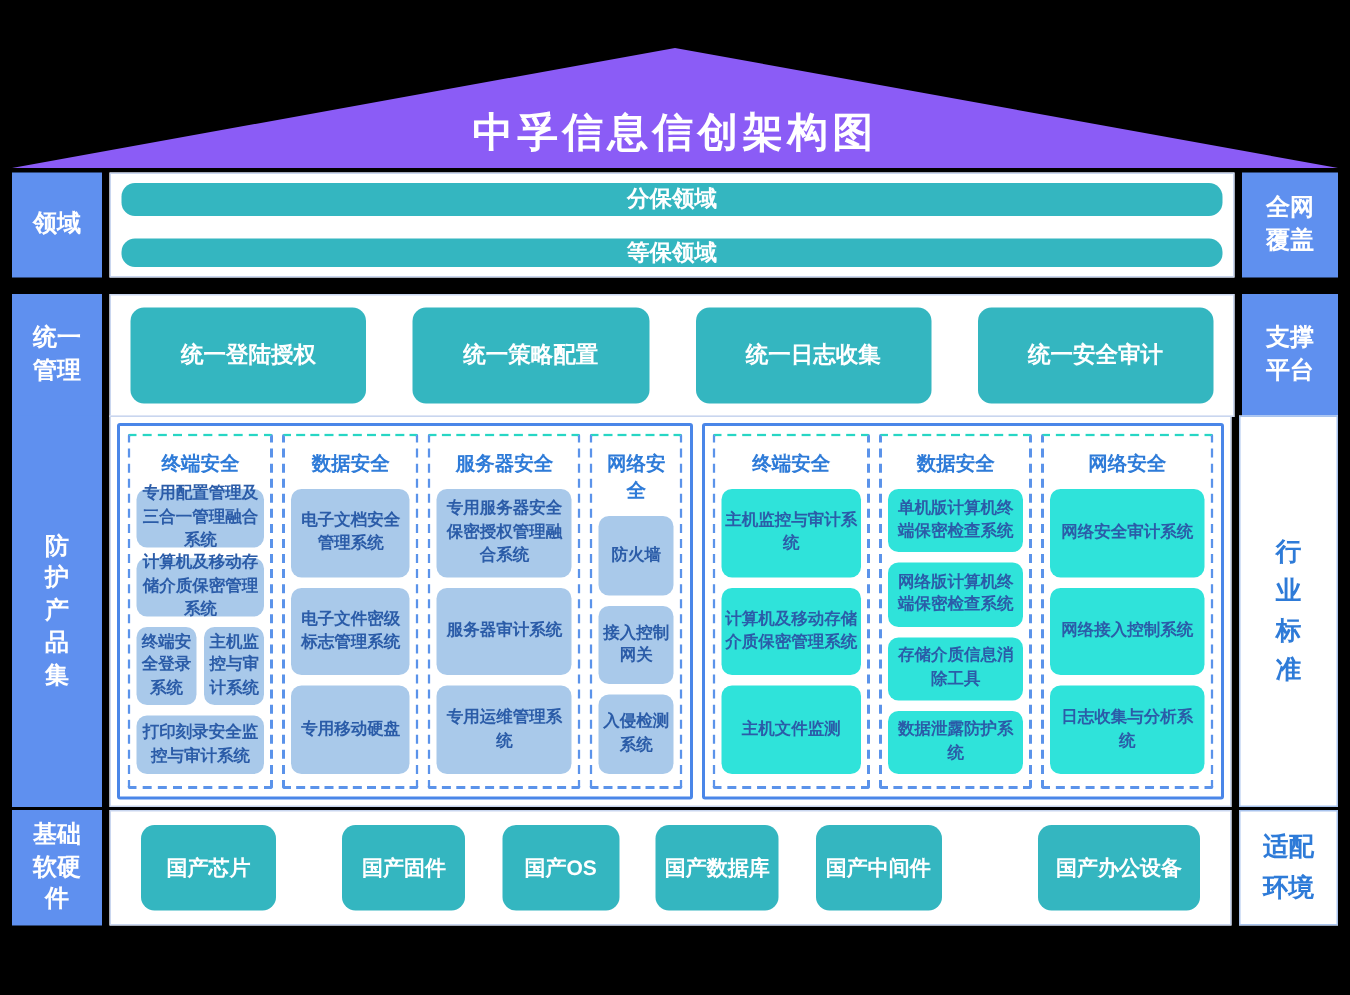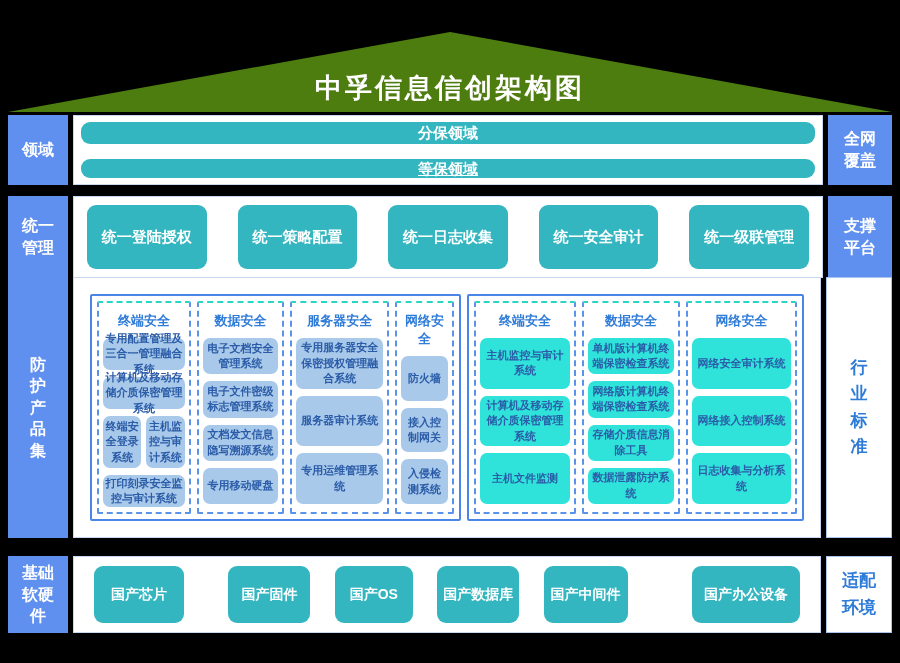--- a/index.html
+++ b/index.html
@@ -1,56 +1,56 @@
 <!DOCTYPE html>
 <html><head>
 <meta charset="utf-8">
 <style>
   html,body{margin:0;padding:0;}
   body{
     width:900px;height:663px;background:#000;position:relative;overflow:hidden;
     font-family:"Liberation Sans","DejaVu Sans",sans-serif;
   }
   .roof{
-    position:absolute;left:8px;top:32px;width:884px;height:80px;background:#4d7c0f;
+    position:absolute;left:8px;top:32px;width:884px;height:80px;background:#8b5cf6;
     clip-path:polygon(50% 0,100% 100%,0 100%);
     display:flex;align-items:flex-end;justify-content:center;
   }
   .roof-title{color:#fff;font-size:27px;font-weight:bold;letter-spacing:3px;padding-bottom:6px;}
   .row{position:absolute;left:8px;right:8px;display:flex;gap:5px;align-items:stretch;}
   #row-domain{top:115px;height:70px;}
   #row-mgmt{top:196px;height:82px;}
   #row-products{top:277px;height:261px;}
-  #row-foundation{top:556px;height:77px;justify-content:center;}
+  #row-foundation{top:540px;height:77px;justify-content:center;}
   .side-label{
     flex:none;display:flex;align-items:center;justify-content:center;text-align:center;
     font-weight:bold;font-size:16px;line-height:1.35;white-space:pre-line;
   }
   .side-label.left{width:60px;}
   .side-label.right{width:64px;}
   .side-label.blue{background:#5f90ef;color:#fff;}
   .side-label.white{background:#fff;color:#2e7bd8;border:1px solid #a9c4ee;font-size:17px;line-height:1.55;}
   .row-content{
     flex:1;background:#fff;border:1px solid #c9d6ef;display:flex;align-items:stretch;min-width:0;
   }
   .box-teal{
     background:#34b6c0;color:#fff;border-radius:9px;display:flex;align-items:center;
     justify-content:center;text-align:center;font-size:15px;font-weight:bold;line-height:1.3;
   }
   #row-domain .row-content{padding:6px 7px;gap:15px;flex-direction:column;}
   #row-domain .box-teal.b0{flex:1.18;}
-  #row-domain .box-teal.b1{flex:1;text-decoration:underline;}
+  #row-domain .box-teal.b1{flex:1;}
   #row-mgmt .row-content{padding:8px 13px;gap:31px;}
   #row-mgmt .box-teal{flex:1;}
   #row-foundation .row-content{padding:9px 20px;justify-content:space-between;gap:10px;}
   #row-foundation .box-teal{font-size:14px;padding:2px 6px;}
   #row-foundation .b0{width:78px;}#row-foundation .b1{width:70px;margin-left:20px;}
   #row-foundation .b2{width:66px;}#row-foundation .b3{width:70px;}
   #row-foundation .b4{width:72px;}#row-foundation .b5{width:96px;margin-left:40px;}
-  #row-products .row-content{padding:16px;gap:6px;}
+  #row-products .row-content{padding:4px;gap:6px;}
   .group{
     border:2px solid #4a86e8;background:#fff;border-radius:2px;padding:5px;
     display:flex;gap:6px;min-width:0;
   }
   .group.g-left{flex:52;}
   .group.g-right{flex:47;}
   .pcol{
     border:2px dashed #5b93ea;border-top-color:#27d6c4;border-radius:2px;
     padding:5px 4px 8px;display:flex;flex-direction:column;gap:7px;min-width:0;
   }
@@ -87,21 +87,20 @@
 </div>
 
 <div class="row" id="row-mgmt">
   <div class="side-label left blue">统一
 管理</div>
   <div class="row-content">
     <div class="box-teal">统一登陆授权</div>
     <div class="box-teal">统一策略配置</div>
     <div class="box-teal">统一日志收集</div>
     <div class="box-teal">统一安全审计</div>
-    <div class="box-teal">统一级联管理</div>
   </div>
   <div class="side-label right blue">支撑
 平台</div>
 </div>
 
 <div class="row" id="row-products">
   <div class="side-label left blue">防
 护
 产
 品
@@ -116,21 +115,20 @@
         <div class="pitem-pair">
           <div class="pitem">终端安全登录系统</div>
           <div class="pitem">主机监控与审计系统</div>
         </div>
         <div class="pitem">打印刻录安全监控与审计系统</div>
       </div>
       <div class="pcol c1">
         <div class="pcol-header">数据安全</div>
         <div class="pitem">电子文档安全管理系统</div>
         <div class="pitem">电子文件密级标志管理系统</div>
-        <div class="pitem">文档发文信息隐写溯源系统</div>
         <div class="pitem">专用移动硬盘</div>
       </div>
       <div class="pcol c2">
         <div class="pcol-header">服务器安全</div>
         <div class="pitem">专用服务器安全保密授权管理融合系统</div>
         <div class="pitem">服务器审计系统</div>
         <div class="pitem">专用运维管理系统</div>
       </div>
       <div class="pcol c3">
         <div class="pcol-header">网络安全</div>

